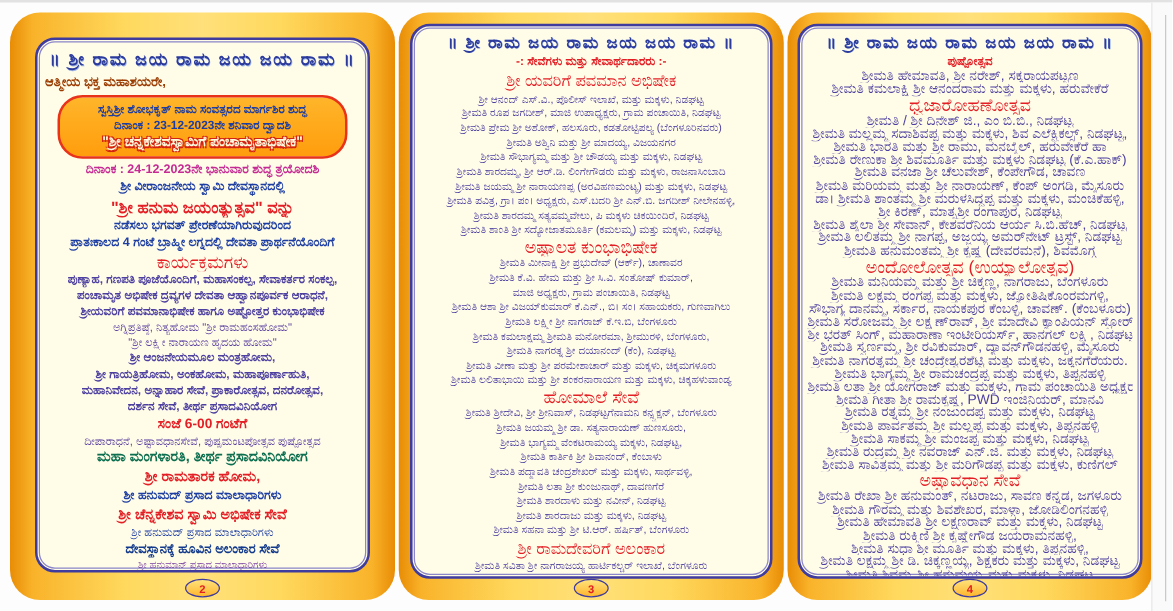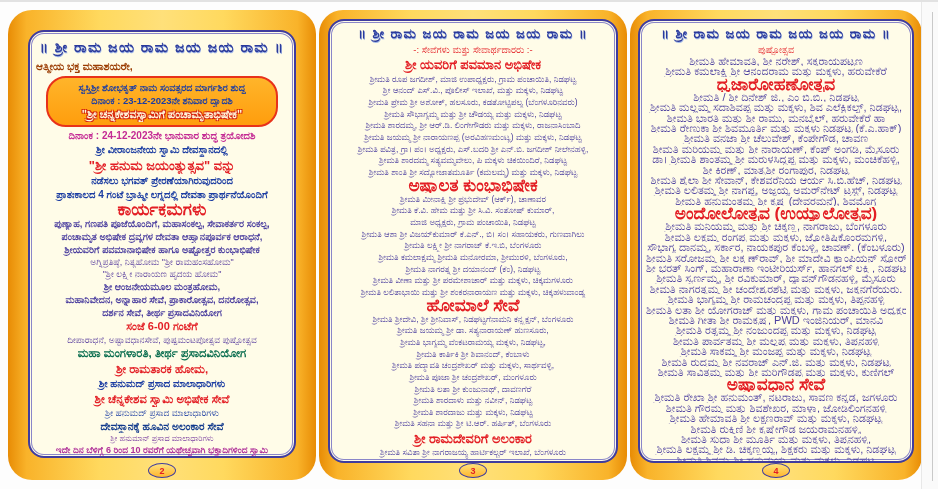--- a/index.html
+++ b/index.html
@@ -28,25 +28,25 @@
   .box-white{color:#fffbe0;font-weight:bold;font-size:11px;line-height:15px;
              text-shadow:1px 1px 0 #d42313,-1px -1px 0 #d42313,1px -1px 0 #d42313,-1px 1px 0 #d42313;}
   .magenta{color:#c42b94;font-weight:bold;font-size:10px;line-height:14px;}
   .magenta-sm{color:#b0329a;font-weight:bold;font-size:9px;line-height:12px;}
   .blue{color:#1c3da2;font-weight:bold;font-size:10px;line-height:14px;}
   .blue-sm{color:#1c3da2;font-size:9px;line-height:12px;}
   .purple{color:#4c3f9f;font-weight:bold;font-size:9.5px;line-height:13px;}
   .purple-sm{color:#5a3f9f;font-size:9px;line-height:12px;}
   .purple-xs{color:#7a3fa0;font-size:8px;line-height:11px;}
   .red{color:#e31e24;font-weight:bold;font-size:11px;line-height:15px;}
-  .red-sm{color:#e31e24;font-weight:normal;font-size:9.5px;line-height:12px;}
+  .red-sm{color:#e31e24;font-weight:bold;font-size:9.5px;line-height:12px;}
   .redbold{color:#e31e24;font-weight:bold;font-size:11.5px;line-height:16px;}
   .redbold-lg{color:#e31e24;font-weight:bold;font-size:13px;line-height:17px;}
-  .header{color:#e31e24;font-weight:bold;font-size:17px;line-height:15px;}
-  .header-lg{color:#e31e24;font-weight:bold;font-size:13px;line-height:17px;}
+  .header{color:#e31e24;font-weight:normal;font-size:14px;line-height:15px;}
+  .header-lg{color:#e31e24;font-weight:normal;font-size:13px;line-height:17px;}
   .teal-bold{color:#0b6e4f;font-weight:bold;font-size:11.5px;line-height:15px;}
   .navybold{color:#123a8c;font-weight:bold;font-size:10.5px;line-height:14px;}
   .name{color:#4c3f9f;font-size:8.5px;line-height:11.4px;}
   .p3 .name{line-height:10.4px;font-size:11px;}
   
   .page-badge{position:absolute;left:50%;bottom:2px;transform:translateX(-50%);
               width:26px;height:13px;border-radius:50%;border:1.5px solid #3f3c9e;
               background:linear-gradient(180deg,#ffe27a,#ffb62e);
               display:flex;align-items:center;justify-content:center;
               color:#e31e24;font-weight:bold;font-size:9px;}
@@ -76,20 +76,21 @@
             <div class="ln redbold-lg">"ಶ್ರೀ ಹನುಮ ಜಯಂತ್ಯುತ್ಸವ" ವನ್ನು</div>
             <div class="ln blue">ನಡೆಸಲು ಭಗವತ್ ಪ್ರೇರಣೆಯಾಗಿರುವುದರಿಂದ</div>
             <div class="ln blue">ಪ್ರಾತಃಕಾಲದ 4 ಗಂಟೆ ಬ್ರಾಹ್ಮೀ ಲಗ್ನದಲ್ಲಿ ದೇವತಾ ಪ್ರಾರ್ಥನೆಯೊಂದಿಗೆ</div>
             <div class="ln header">ಕಾರ್ಯಕ್ರಮಗಳು</div>
             <div class="ln purple">ಪುಣ್ಯಾಹ, ಗಣಪತಿ ಪೂಜೆಯೊಂದಿಗೆ, ಮಹಾಸಂಕಲ್ಪ, ಸೇವಾಕರ್ತರ ಸಂಕಲ್ಪ,</div>
             <div class="ln purple">ಪಂಚಾಮೃತ ಅಭಿಷೇಕ ದ್ರವ್ಯಗಳ ದೇವತಾ ಆಹ್ವಾನಪೂರ್ವಕ ಆರಾಧನೆ,</div>
             <div class="ln purple">ಶ್ರೀಯವರಿಗೆ ಪವಮಾನಾಭಿಷೇಕ ಹಾಗೂ ಅಷ್ಟೋತ್ತರ ಕುಂಭಾಭಿಷೇಕ</div>
             <div class="ln purple-sm">ಅಗ್ನಿಪ್ರತಿಷ್ಠೆ, ನಿತ್ಯಹೋಮ "ಶ್ರೀ ರಾಮಹಂಸಹೋಮ"</div>
             <div class="ln purple-sm">"ಶ್ರೀ ಲಕ್ಷ್ಮೀ ನಾರಾಯಣ ಹೃದಯ ಹೋಮ"</div>
             <div class="ln purple">ಶ್ರೀ ಆಂಜನೇಯಮೂಲ ಮಂತ್ರಹೋಮ,</div>
+            <div class="ln purple">ಶ್ರೀ ಗಾಯತ್ರಿಹೋಮ, ಅಂಕಹೋಮ, ಮಹಾಪೂರ್ಣಾಹುತಿ,</div>
             <div class="ln purple">ಮಹಾನಿವೇದನ, ಅನ್ನಾಹಾರ ಸೇವೆ, ಪ್ರಾಕಾರೋತ್ಸವ, ದನರೋತ್ಸವ,</div>
             <div class="ln purple">ದರ್ಶನ ಸೇವೆ, ತೀರ್ಥ ಪ್ರಸಾದವಿನಿಯೋಗ</div>
             <div class="ln red">ಸಂಜೆ 6-00 ಗಂಟೆಗೆ</div>
             <div class="ln purple-sm">ದೀಪಾರಾಧನೆ, ಅಷ್ಟಾವಧಾನಸೇವೆ, ಪುಷ್ಪಮಂಟಪೋತ್ಸವ ಪುಷ್ಪೋತ್ಸವ</div>
             <div class="ln teal-bold">ಮಹಾ ಮಂಗಳಾರತಿ, ತೀರ್ಥ ಪ್ರಸಾದವಿನಿಯೋಗ</div>
             <div class="ln redbold">ಶ್ರೀ ರಾಮತಾರಕ ಹೋಮ,</div>
             <div class="ln blue">ಶ್ರೀ ಹನುಮದ್ ಪ್ರಸಾದ ಮಾಲಾಧಾರಿಗಳು</div>
             <div class="ln redbold">ಶ್ರೀ ಚೆನ್ನಕೇಶವ ಸ್ವಾಮಿ ಅಭಿಷೇಕ ಸೇವೆ</div>
             <div class="ln blue-sm">ಶ್ರೀ ಹನುಮದ್ ಪ್ರಸಾದ ಮಾಲಾಧಾರಿಗಳು</div>
             <div class="ln navybold">ದೇವಸ್ಥಾನಕ್ಕೆ ಹೂವಿನ ಅಲಂಕಾರ ಸೇವೆ</div>
@@ -101,23 +102,24 @@
         <span>2</span>
       </div>
     </section>
 
     <section class="panel p2">
       <div class="card">
         <div class="mantra">॥ ಶ್ರೀ ರಾಮ ಜಯ ರಾಮ ಜಯ ಜಯ ರಾಮ ॥</div>
         <div class="card-body">
             <div class="ln red-sm">-: ಸೇವೆಗಳು ಮತ್ತು ಸೇವಾರ್ಥದಾರರು :-</div>
             <div class="ln header-lg">ಶ್ರೀ ಯವರಿಗೆ ಪವಮಾನ ಅಭಿಷೇಕ</div>
+            <div class="ln name">ಶ್ರೀ ಆನಂದ್ ಎಸ್.ವಿ., ಪೊಲೀಸ್ ಇಲಾಖೆ, ಮತ್ತು ಮಕ್ಕಳು, ನಿಡಘಟ್ಟ</div>
             <div class="ln name">ಶ್ರೀಮತಿ ರೂಪ ಜಗದೀಶ್, ಮಾಜಿ ಉಪಾಧ್ಯಕ್ಷರು, ಗ್ರಾಮ ಪಂಚಾಯಿತಿ, ನಿಡಘಟ್ಟ</div>
-            <div class="ln name">ಶ್ರೀ ಆನಂದ್ ಎಸ್.ವಿ., ಪೊಲೀಸ್ ಇಲಾಖೆ, ಮತ್ತು ಮಕ್ಕಳು, ನಿಡಘಟ್ಟ</div>
             <div class="ln name">ಶ್ರೀಮತಿ ಪ್ರೇಮ ಶ್ರೀ ಅಶೋಕ್, ಹಲಸೂರು, ಕಡತೋಟ್ಟಿಪಲ್ಯ (ಬೆಂಗಳೂರಿನವರು)</div>
+            <div class="ln name">ಶ್ರೀಮತಿ ಅಶ್ವಿನಿ ಮತ್ತು ಶ್ರೀ ಮಾದಯ್ಯ, ವಿಜಯನಗರ</div>
             <div class="ln name">ಶ್ರೀಮತಿ ಸೌಭಾಗ್ಯಮ್ಮ ಮತ್ತು ಶ್ರೀ ಚೌಡಯ್ಯ ಮತ್ತು ಮಕ್ಕಳು, ನಿಡಘಟ್ಟ</div>
             <div class="ln name">ಶ್ರೀಮತಿ ಶಾರದಮ್ಮ, ಶ್ರೀ ಆರ್.ಡಿ. ಲಿಂಗೇಗೌಡರು ಮತ್ತು ಮಕ್ಕಳು, ರಾಜನಾಸಿಂಬಾದಿ</div>
             <div class="ln name">ಶ್ರೀಮತಿ ಜಯಮ್ಮ ಶ್ರೀ ನಾರಾಯಣಪ್ಪ (ಅರವಿಹಣಮಂಟ್ಯ) ಮತ್ತು ಮಕ್ಕಳು, ನಿಡಘಟ್ಟ</div>
             <div class="ln name">ಶ್ರೀಮತಿ ಪವಿತ್ರ, ಗ್ರಾ। ಪಂ। ಅಧ್ಯಕ್ಷರು, ಎಸ್.ಬದರಿ ಶ್ರೀ ಎನ್.ಬಿ. ಜಗದೀಶ್ ನೀಲೇನಹಳ್ಳಿ,</div>
             <div class="ln name">ಶ್ರೀಮತಿ ಶಾರದಮ್ಮ ಸತ್ಯವಮ್ಮವೇಲು, ಪಿ ಮಕ್ಕಳು ಚಿಕಯಿಂದಿರೆ, ನಿಡಘಟ್ಟ</div>
             <div class="ln name">ಶ್ರೀಮತಿ ಶಾಂತಿ ಶ್ರೀ ಸದ್ಯೋಜಾತಮೂರ್ತಿ (ಕಮಲಮ್ಮ) ಮತ್ತು ಮಕ್ಕಳು, ನಿಡಘಟ್ಟ</div>
             <div class="ln header">ಅಷ್ಟಾಲತ ಕುಂಭಾಭಿಷೇಕ</div>
             <div class="ln name">ಶ್ರೀಮತಿ ಮೀನಾಕ್ಷಿ ಶ್ರೀ ಪ್ರಭುದೇವ್ (ಆರ್ಕ್), ಚಾಣಾವರ</div>
             <div class="ln name">ಶ್ರೀಮತಿ ಕೆ.ವಿ. ಹೇಮ ಮತ್ತು ಶ್ರೀ ಸಿ.ವಿ. ಸಂತೋಷ್ ಕುಮಾರ್,</div>
             <div class="ln name">ಮಾಜಿ ಅಧ್ಯಕ್ಷರು, ಗ್ರಾಮ ಪಂಚಾಯಿತಿ, ನಿಡಘಟ್ಟ</div>
@@ -126,21 +128,20 @@
             <div class="ln name">ಶ್ರೀಮತಿ ಕಮಲಾಕ್ಷಮ್ಮ ಶ್ರೀಮತಿ ಮನೋರಮಾ, ಶ್ರೀಮುರಳಿ, ಬೆಂಗಳೂರು,</div>
             <div class="ln name">ಶ್ರೀಮತಿ ನಾಗರತ್ನ ಶ್ರೀ ದಯಾನಂದ್ (ಕೆಂ), ನಿಡಘಟ್ಟ</div>
             <div class="ln name">ಶ್ರೀಮತಿ ವೀಣಾ ಮತ್ತು ಶ್ರೀ ಪರಮೇಶಾಚಾರ್ ಮತ್ತು ಮಕ್ಕಳು, ಚಿಕ್ಕಮಗಳೂರು</div>
             <div class="ln name">ಶ್ರೀಮತಿ ಲಲಿತಾಭಾಯಿ ಮತ್ತು ಶ್ರೀ ಶಂಕರನಾರಾಯಣ ಮತ್ತು ಮಕ್ಕಳು, ಚಿಕ್ಕಹಳುವಾಂಡ್ಯ</div>
             <div class="ln header">ಹೋಮಾಲೆ ಸೇವೆ</div>
             <div class="ln name">ಶ್ರೀಮತಿ ಶ್ರೀದೇವಿ, ಶ್ರೀ ಶ್ರೀನಿವಾಸ್, ನಿಡಘಟ್ಟಗೆನಾಮನಿ ಕನ್ಸ್ಟ್ರಕ್ಷನ್, ಬೆಂಗಳೂರು</div>
             <div class="ln name">ಶ್ರೀಮತಿ ಜಯಮ್ಮ ಶ್ರೀ ಡಾ. ಸತ್ಯನಾರಾಯಣ್ ಹುಣಸೂರು,</div>
             <div class="ln name">ಶ್ರೀಮತಿ ಭಾಗ್ಯಮ್ಮ ವೆಂಕಟರಾಮಯ್ಯ ಮಕ್ಕಳು, ನಿಡಘಟ್ಟ,</div>
             <div class="ln name">ಶ್ರೀಮತಿ ಕಾರ್ತಿಕಿ ಶ್ರೀ ಶಿವಾನಂದ್, ಕೆಂಬಾಳು</div>
             <div class="ln name">ಶ್ರೀಮತಿ ಪದ್ಮಾವತಿ ಚಂದ್ರಶೇಖರ್ ಮತ್ತು ಮಕ್ಕಳು, ಸಾರ್ಥವಳ್ಳಿ,</div>
-            <div class="ln name">ಶ್ರೀಮತಿ ಪೂಜಾ ಶ್ರೀ ಚಂದ್ರಶೇಖರ್, ಮಂಗಳೂರು</div>
             <div class="ln name">ಶ್ರೀಮತಿ ಲತಾ ಶ್ರೀ ಕುಂಜುನಾಥ್, ದಾವಣಗೆರೆ</div>
             <div class="ln name">ಶ್ರೀಮತಿ ಶಾರದಾಳು ಮತ್ತು ನವೀನ್, ನಿಡಘಟ್ಟ</div>
             <div class="ln name">ಶ್ರೀಮತಿ ಶಾರದಾಜು ಮತ್ತು ಮಕ್ಕಳು, ನಿಡಘಟ್ಟ</div>
             <div class="ln name">ಶ್ರೀಮತಿ ಸಹನಾ ಮತ್ತು ಶ್ರೀ ಟಿ.ಆರ್. ಹರ್ಷಿತ್, ಬೆಂಗಳೂರು</div>
             <div class="ln header-lg">ಶ್ರೀ ರಾಮದೇವರಿಗೆ ಅಲಂಕಾರ</div>
             <div class="ln name">ಶ್ರೀಮತಿ ಸವಿತಾ ಶ್ರೀ ನಾಗರಾಜಯ್ಯ ಹಾರ್ಟಿಕಲ್ಚರ್ ಇಲಾಖೆ, ಬೆಂಗಳೂರು</div>
           </div>
       </div>
       <div class="page-badge">
         <span>3</span>

